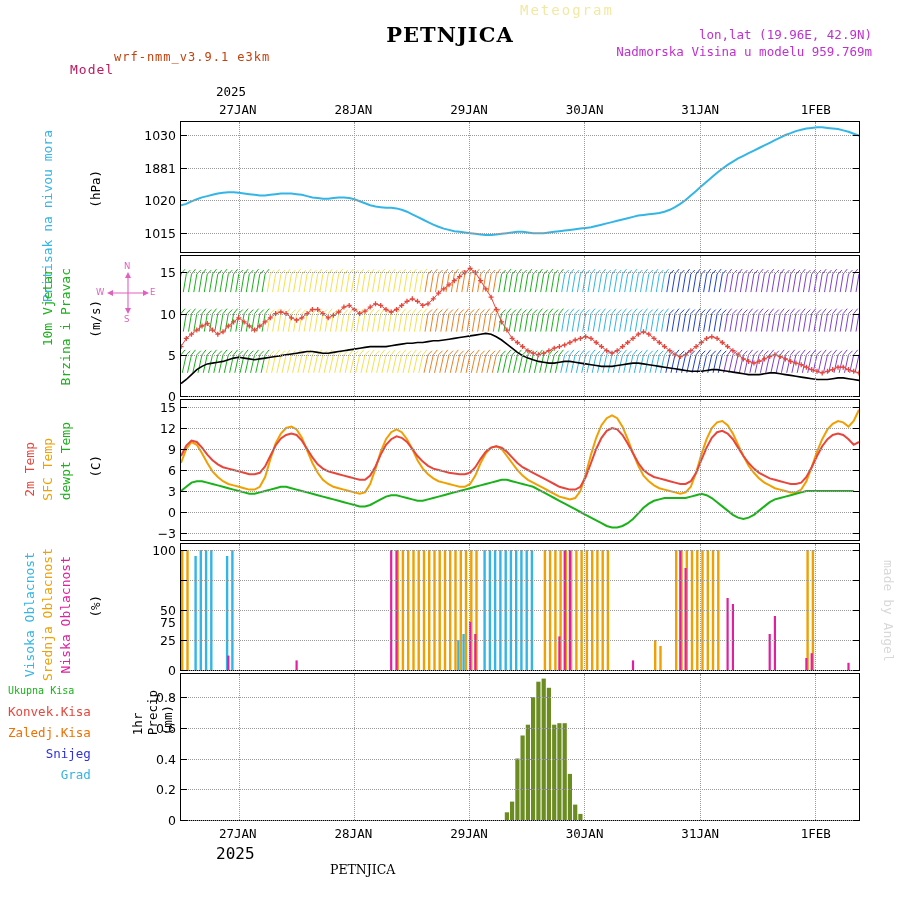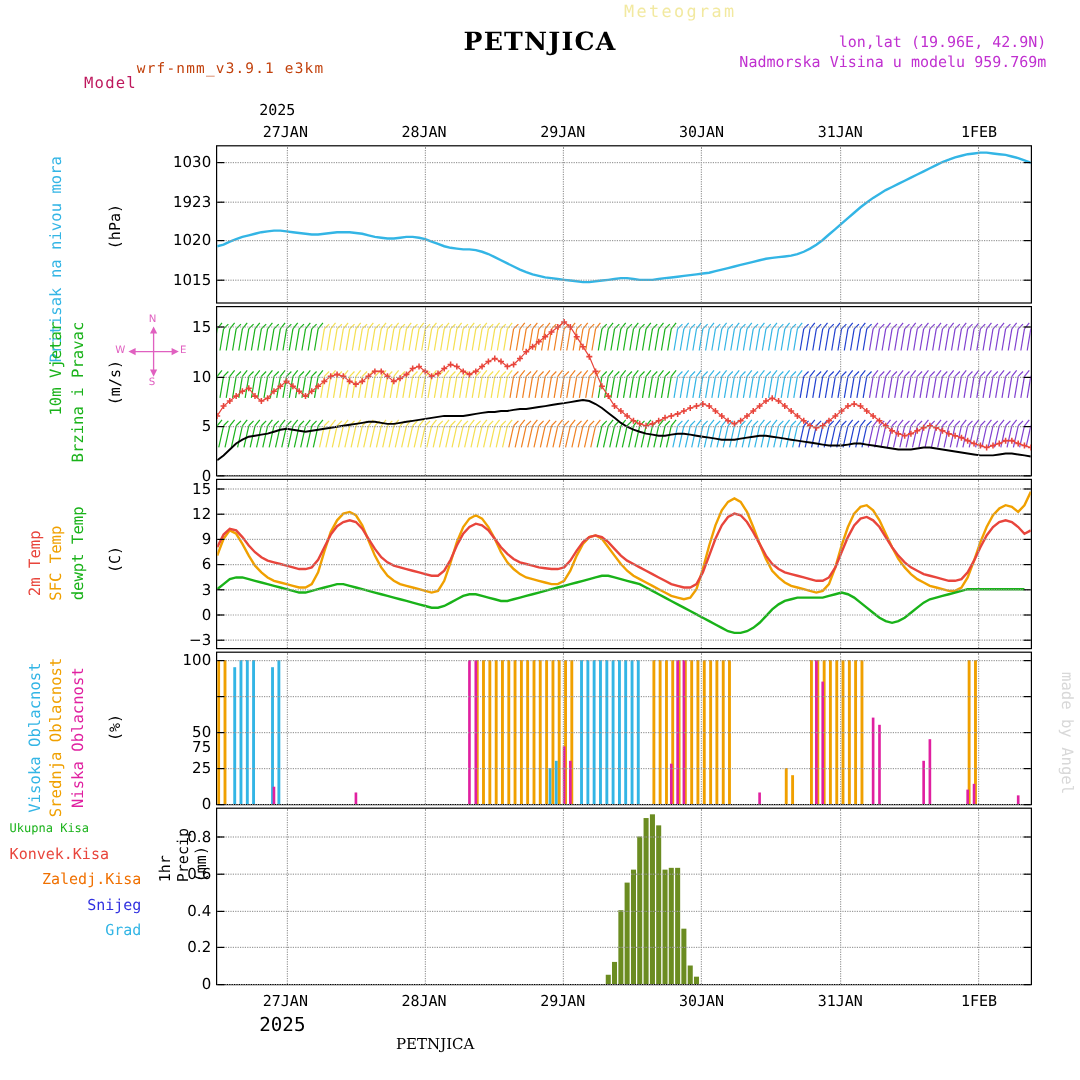--- a/index.html
+++ b/index.html
@@ -56,21 +56,21 @@
   </svg>
 <div class="gridline" style="top: 110.5px;"></div>
     <div class="ytick mono" style="top: 110.5px;">1015</div>
     <div class="tickmark" style="top: 110.5px;"></div>
     <div class="tickmark r" style="top: 110.5px;"></div>
     <div class="gridline" style="top: 78px;"></div>
     <div class="ytick mono" style="top: 78px;">1020</div>
     <div class="tickmark" style="top: 78px;"></div>
     <div class="tickmark r" style="top: 78px;"></div>
     <div class="gridline" style="top: 45.5px;"></div>
-    <div class="ytick mono" style="top: 45.5px;">1923</div>
+    <div class="ytick mono" style="top: 45.5px;">1881</div>
     <div class="tickmark" style="top: 45.5px;"></div>
     <div class="tickmark r" style="top: 45.5px;"></div>
     <div class="gridline" style="top: 13px;"></div>
     <div class="ytick mono" style="top: 13px;">1030</div>
     <div class="tickmark" style="top: 13px;"></div>
     <div class="tickmark r" style="top: 13px;"></div>
     <div class="vgrid" style="left: 57.63px;"></div>
     <div class="vgrid" style="left: 172.89px;"></div>
     <div class="vgrid" style="left: 288.15px;"></div>
     <div class="vgrid" style="left: 403.41px;"></div>
@@ -1266,21 +1266,21 @@
     <div class="vgrid" style="left: 57.63px;"></div>
     <div class="vgrid" style="left: 172.89px;"></div>
     <div class="vgrid" style="left: 288.15px;"></div>
     <div class="vgrid" style="left: 403.41px;"></div>
     <div class="vgrid" style="left: 518.67px;"></div>
     <div class="vgrid" style="left: 633.93px;"></div>
   </div>
 <div class="abs mono" style="left:8px;top:680px;">
   <div style="color:#19b219;font-size:10px;line-height:21px;">Ukupna Kisa</div>
   <div style="color:#e8453c;font-size:12.5px;line-height:21px;">Konvek.Kisa</div>
-  <div style="color:#f07000;font-size:12.5px;line-height:21px;margin-left:27px;">Zaledj.Kisa</div>
+  <div style="color:#f07000;font-size:12.5px;line-height:21px;">Zaledj.Kisa</div>
   <div style="color:#3030e0;font-size:12.5px;line-height:21px;text-align:right;">Snijeg</div>
   <div style="color:#33b5e5;font-size:12.5px;line-height:21px;text-align:right;">Grad</div>
 </div>
 <div class="abs mono" style="left:130px;top:690px;">
   <span class="unit">1hr Precip (mm)</span>
 </div>
 
 <div class="abs mono" id="bottom-dates" style="left:0;top:826px;width:900px;height:18px;">
     <span style="left: 237.8px;">27JAN</span>
     <span style="left: 353.4px;">28JAN</span>

